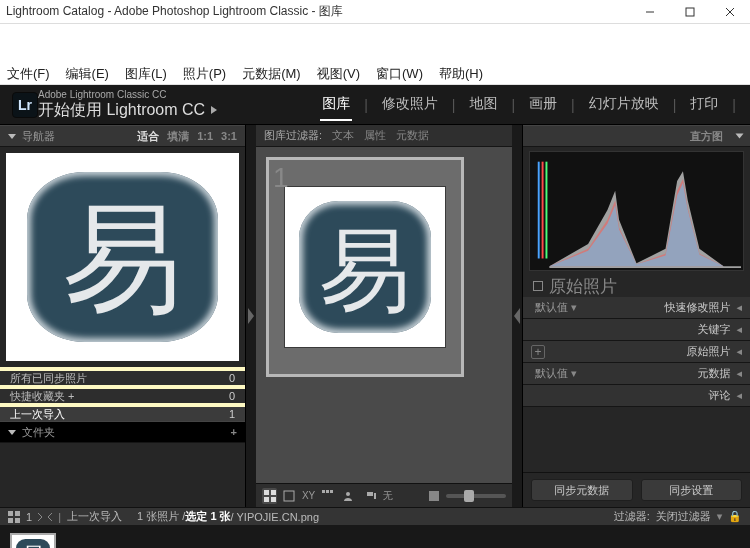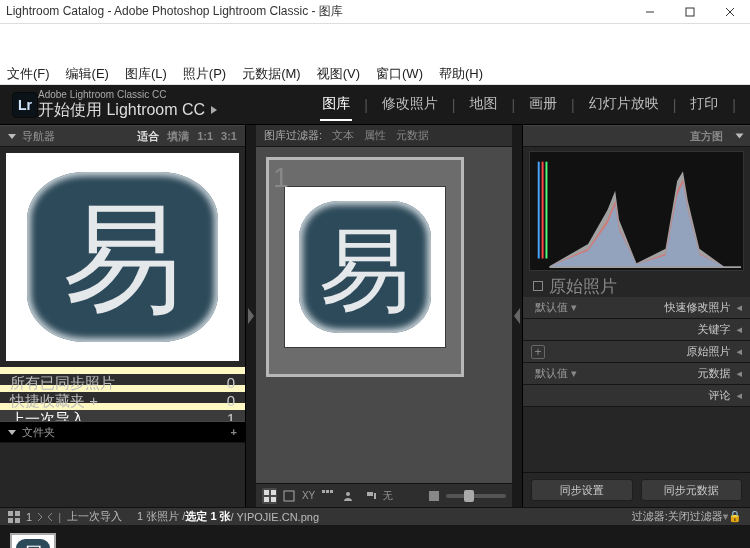--- a/index.html
+++ b/index.html
@@ -46,21 +46,21 @@
 .panel-hdr .right-grp span.sel { color:#ddd; }
 
 
 .nav-preview { padding:6px; }
 .nav-preview .img { width:100%; height:208px; background:#fff; display:flex; align-items:center; justify-content:center; position:relative; }
 .yi-blob { width:82%; height:82%; background:#2d4a5a; border-radius:30% / 28%; display:flex; align-items:center; justify-content:center; filter:blur(0.3px); box-shadow:0 0 6px 4px #c7d1d7 inset; }
 .yi-blob span { color:#e5e8ea; font-size:120px; font-weight:400; font-family:"Microsoft YaHei"; transform:translateY(4px); }
 
 
 .list { }
-.list-row { height:18px; display:flex; align-items:flex-start; padding:0 10px; background:#2d2d2d; border-top:7px solid #fef9c3; font-size:15px; color:#bdbdbd; }
+.list-row { height:18px; display:flex; align-items:center; padding:0 10px; background:#2d2d2d; border-top:4px solid #fef9c3; font-size:11px; color:#bdbdbd; }
 .list-row .count { margin-left:auto; color:#ccc; }
 .list-row.highlight { background:#3b3b3b; color:#fff; }
 
 .panel-hdr.sub { background:#000000; }
 
 
 .imp-exp { display:flex; gap:8px; padding:6px 8px; border-top:1px solid #111; }
 .btn { flex:1; height:22px; background:#3a3a3a; border:1px solid #1e1e1e; color:#ccc; font-size:11px; display:flex; align-items:center; justify-content:center; border-radius:3px; }
 
 
@@ -100,21 +100,21 @@
 .orig-photo { height:22px; display:flex; align-items:center; gap:6px; padding:0 10px; color:#888; font-size:17px; }
 .orig-photo .box { width:10px; height:10px; border:1px solid #888; }
 
 .sync-row { display:flex; gap:8px; padding:6px 8px; border-top:1px solid #111; }
 
 
 .statusbar { height:18px; background:#343434; display:flex; align-items:center; padding:0 8px; font-size:11px; color:#bbb; border-top:1px solid #111; }
 .statusbar .tri-r { margin:0 6px; color:#888; }
 .statusbar .seg { color:#bbb; }
 .statusbar .seg.bold { color:#fff; font-weight:600; }
-.statusbar .right { margin-left:auto; display:flex; align-items:center; gap:0; }
+.statusbar .right { margin-left:auto; display:flex; align-items:center; gap:6px; }
 .statusbar .lock { color:#888; }
 
 
 .filmstrip { height:62px; background:#181818; display:flex; align-items:center; padding:0 10px; gap:10px; position:relative; }
 .film-thumb { width:46px; height:46px; border:2px solid #aaa; background:#fff; display:flex; align-items:center; justify-content:center; }
 .film-thumb .mini { width:80%; height:80%; background:#2d4a5a; border-radius:28%; display:flex; align-items:center; justify-content:center; color:#fff; font-size:22px; }
 .watermark { position:absolute; right:10px; bottom:6px; display:flex; align-items:center; gap:6px; }
 .watermark .logo { background:#c8101f; color:#fff; font-weight:700; border-radius:2px; padding:2px 4px; font-size:14px; letter-spacing:1px; }
 .watermark .cn { color:#fff; font-size:14px; font-weight:600; }
 
@@ -348,22 +348,22 @@
         <span class="title">元数据</span>
         <span style="color:#888; margin-left:6px">◂</span>
       </div>
       <div class="r-panel-hdr">
         <span class="title">评论</span>
         <span style="color:#888; margin-left:6px">◂</span>
       </div>
 
       <div style="flex:1"></div>
       <div class="sync-row">
+        <div class="btn">同步元数据</div>
         <div class="btn">同步设置</div>
-        <div class="btn">同步元数据</div>
       </div>
     </div>
   </div>
 
   <div class="statusbar">
     <svg width="12" height="12">
         <rect x="0" y="0" width="5" height="5" fill="#aaa"></rect>
         <rect x="7" y="0" width="5" height="5" fill="#aaa"></rect>
         <rect x="0" y="7" width="5" height="5" fill="#aaa"></rect>
         <rect x="7" y="7" width="5" height="5" fill="#aaa"></rect>

